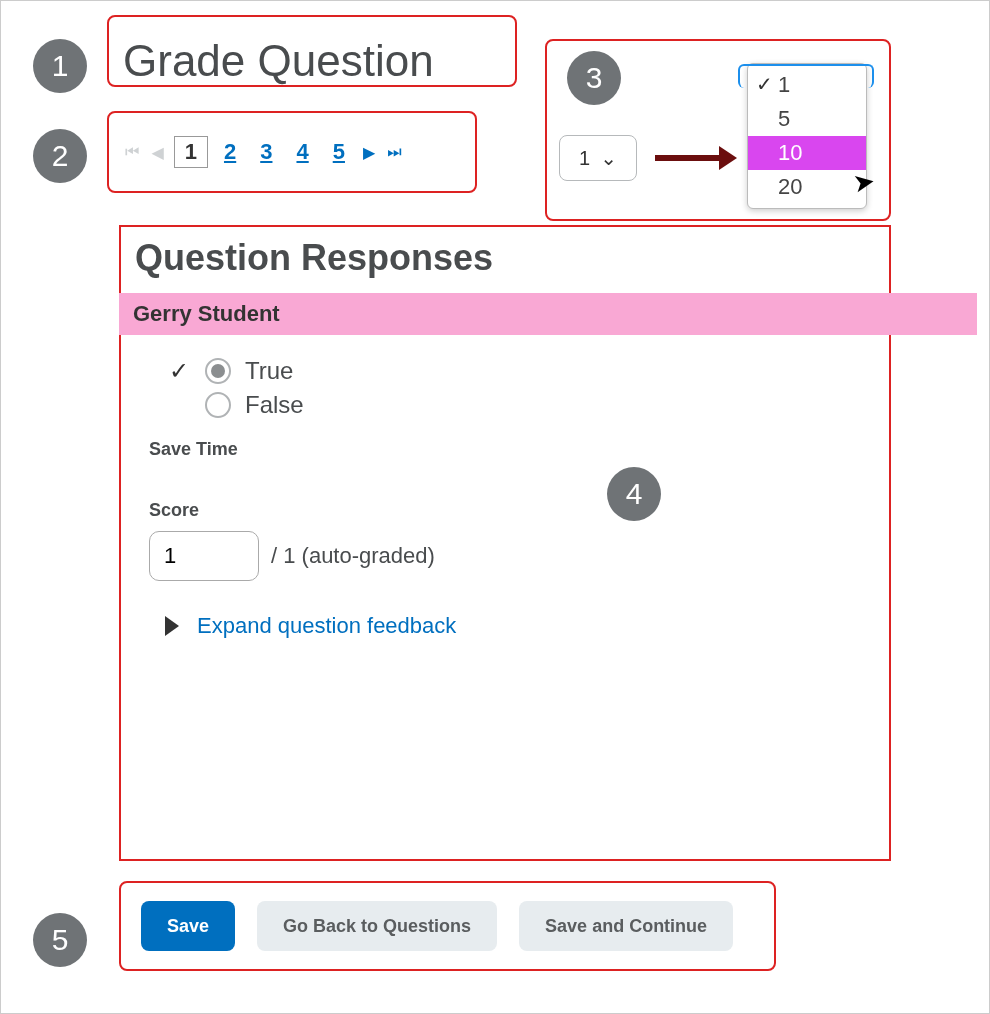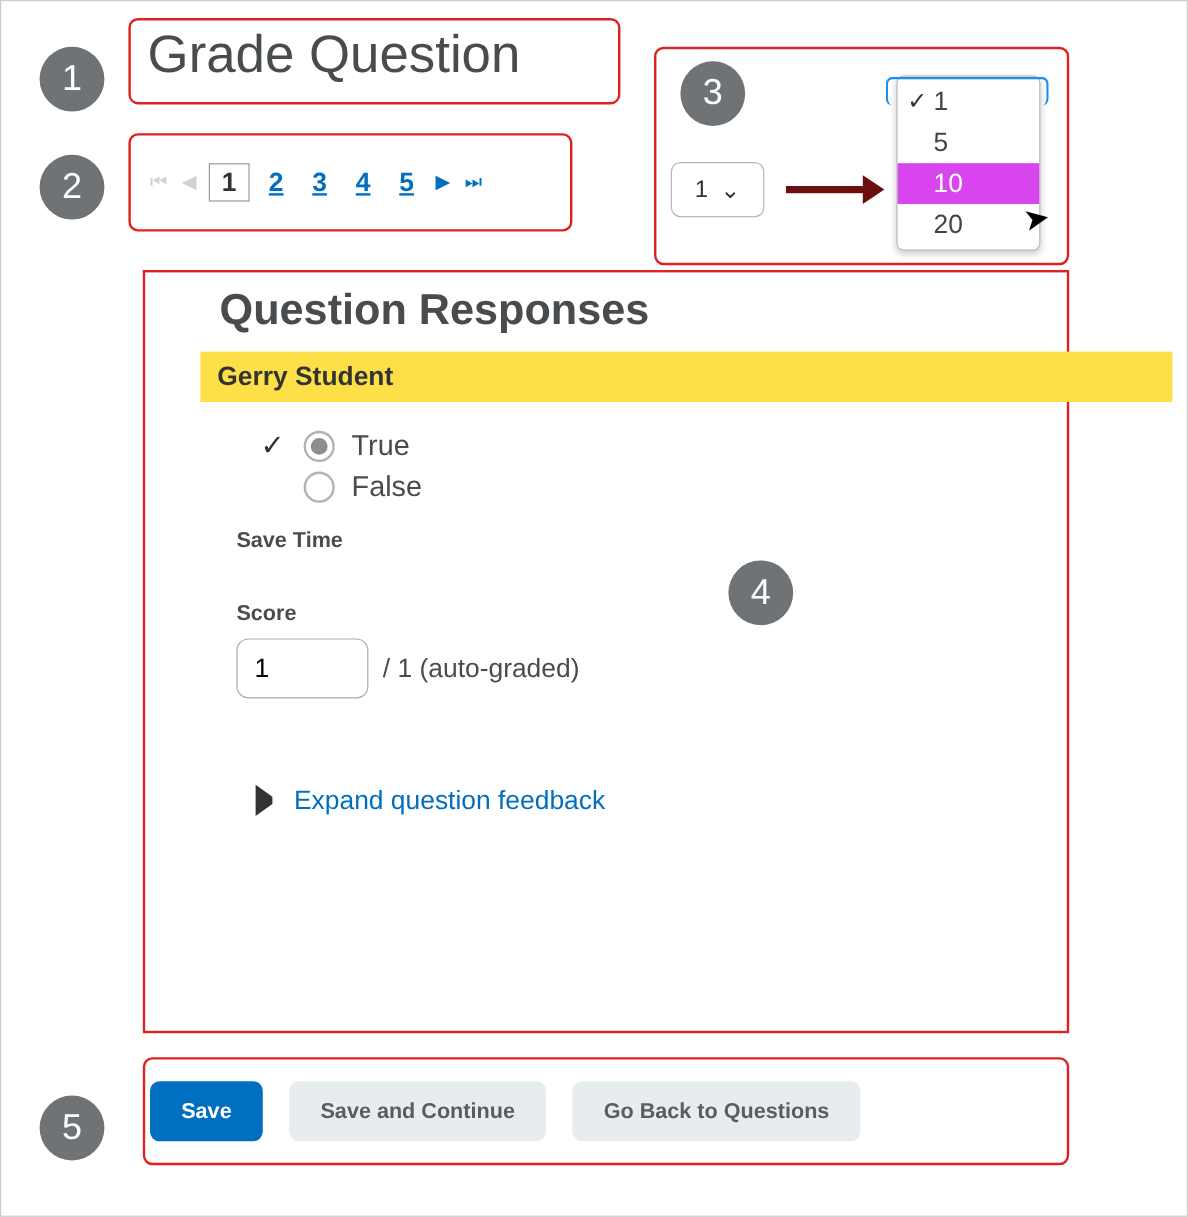--- a/index.html
+++ b/index.html
@@ -34,21 +34,21 @@
     position: absolute;
   }
 
   
   #callout-1 { left: 32px; top: 38px; }
   #box-1 { left: 106px; top: 14px; width: 410px; height: 72px; }
   .page-title {
     font-size: 44px;
     color: #494c4e;
     font-weight: 400;
-    padding: 4px 14px;
+    padding: 19px 14px;
   }
 
   
   #callout-2 { left: 32px; top: 128px; }
   #box-2 { left: 106px; top: 110px; width: 370px; height: 82px; display:flex; align-items:center; padding:0 14px; gap:8px;}
   .pg-arrow { color:#cfd2d4; font-size:16px; padding:0 2px; }
   .pg-arrow-active { color:#006fbf; font-size:16px; padding:0 2px; }
   .pg-num { color:#006fbf; font-weight:700; font-size:22px; text-decoration:underline; padding:0 8px; cursor:pointer;}
   .pg-num.current {
     color:#333; text-decoration:none;
@@ -90,52 +90,52 @@
   .cursor {
     position:absolute; left:306px; top:126px; font-size:26px; color:#000;
     transform: rotate(-10deg);
   }
 
   
   #box-4 { left: 118px; top: 224px; width: 772px; height: 636px; border-radius:0; }
   #callout-4 { left: 606px; top: 466px; }
   .qr-title { font-size:36px; font-weight:600; color:#494c4e; padding:10px 14px 14px; }
   .student-bar {
-    background:#fde047; font-weight:700; font-size:22px; padding:8px 14px;
+    background:#f9a8d4; font-weight:700; font-size:22px; padding:8px 14px;
     margin:0 -2px 0 -2px; width: calc(100% + 90px);
   }
-  #box-4 { overflow:visible;padding-left:48px; }
+  #box-4 { overflow:visible; }
   .q-body { padding: 16px 28px; font-size:24px; color:#494c4e;}
   .q-text { margin-bottom:24px; }
   .tf-row { display:flex; align-items:center; gap:14px; font-size:24px; margin:6px 0 6px 20px;}
   .checkmark { font-size:24px; color:#333; width:22px; }
   .radio {
     width:26px; height:26px; border:2px solid #b0b3b5; border-radius:50%;
     display:inline-flex; align-items:center; justify-content:center;
   }
   .radio.sel::after{ content:""; width:14px; height:14px; background:#8b8e90; border-radius:50%; }
   .sub-label { font-weight:700; font-size:18px; margin-top:20px;}
   .sub-val { font-size:22px; margin-top:6px;}
   .score-row { display:flex; align-items:center; gap:12px; margin-top:10px; font-size:22px;}
   .score-input {
     width:110px; height:50px; border:1px solid #aaa; border-radius:10px;
     font-size:22px; padding:0 14px;
   }
-  .expand-row { display:flex; gap:18px; margin-top:72px; font-size:22px;}
+  .expand-row { display:flex; align-items:center; gap:18px; margin-top:32px; font-size:22px;}
   .tri {
     display:inline-block;
     border-top:10px solid transparent; border-bottom:10px solid transparent;
     border-left:14px solid #333;
   }
   .expand-link { color:#006fbf; font-weight:400; cursor:pointer;}
   .expand-row { margin-left:16px; }
 
   
   #callout-5 { left: 32px; top: 912px; }
-  #box-5 { left: 118px; top: 880px; width: 772px; height: 90px; display:flex; align-items:center; gap:22px; padding:0 4px;}
+  #box-5 { left: 118px; top: 880px; width: 657px; height: 90px; display:flex; align-items:center; gap:22px; padding:0 20px;}
   .btn {
     height:50px; padding:0 26px; border-radius:8px; font-size:18px; font-weight:700;
     display:flex; align-items:center; justify-content:center;
     border:none; cursor:pointer;
   }
   .btn-primary { background:#006fbf; color:#fff; }
   .btn-secondary{ background:#e7ecef; color:#5a5d5f; }
 </style>
 </head>
 <body>
@@ -204,15 +204,15 @@
       <span class="tri"></span>
       <span class="expand-link">Expand question feedback</span>
     </div>
   </div>
 </div>
 <div id="callout-4" class="callout">4</div>
 
 <div id="callout-5" class="callout">5</div>
 <div id="box-5" class="outline-red">
   <button class="btn btn-primary">Save</button>
+  <button class="btn btn-secondary">Go Back to Questions</button>
   <button class="btn btn-secondary">Save and Continue</button>
-  <button class="btn btn-secondary">Go Back to Questions</button>
 </div>
 
 </body></html>

